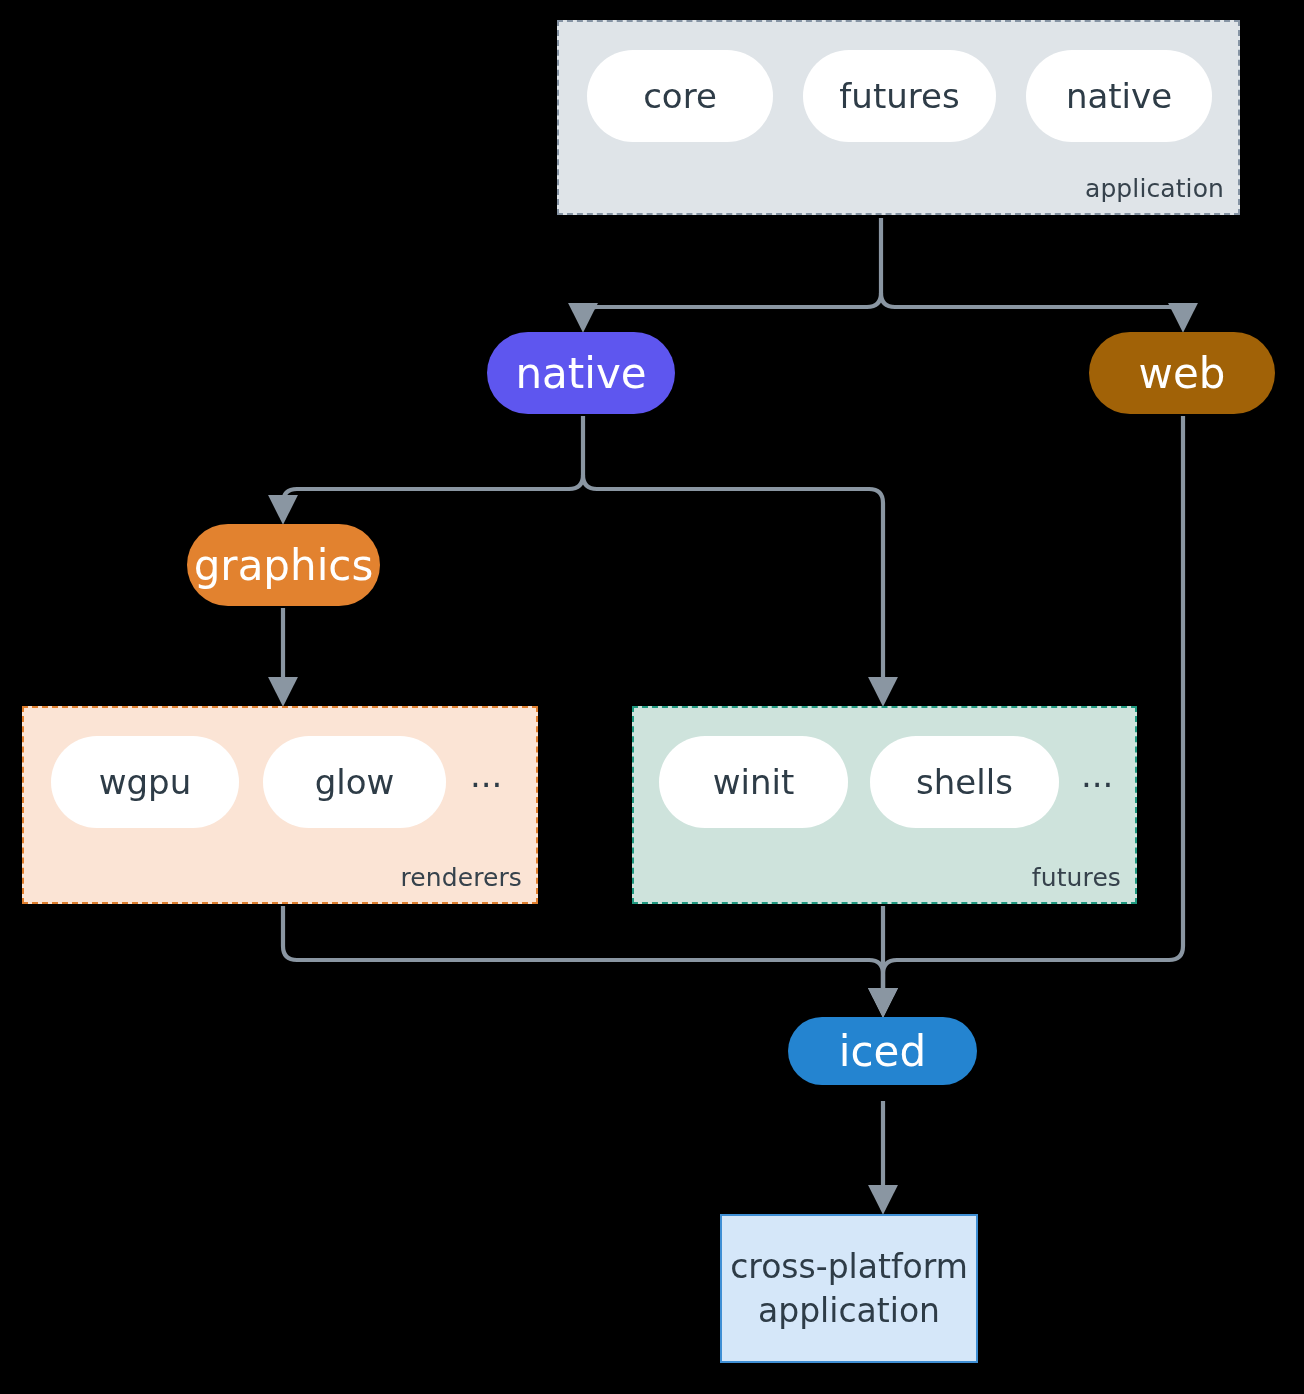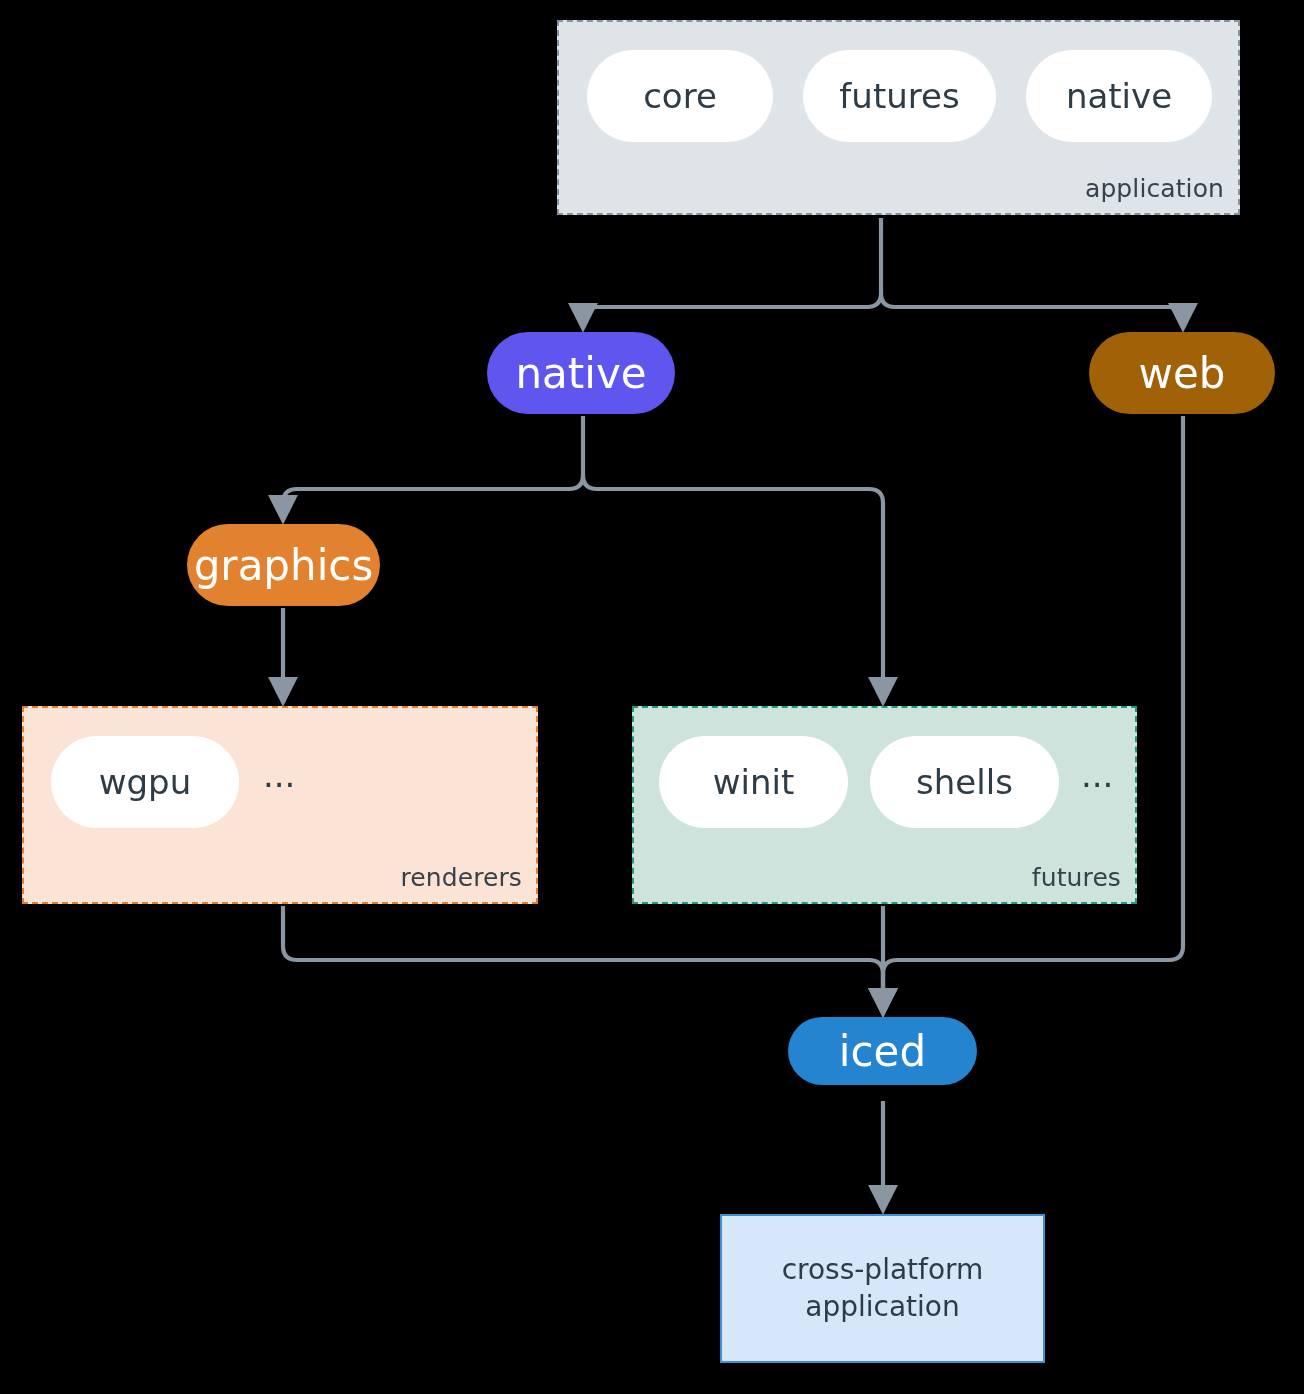--- a/index.html
+++ b/index.html
@@ -96,30 +96,30 @@
   }
   .node-native{ left:487px; top:332px; width:188px; height:82px; background:#5e56ef; }
   .node-web   { left:1089px; top:332px; width:186px; height:82px; background:#a16207; }
   .node-graphics{ left:187px; top:524px; width:193px; height:82px; background:#e2822f; }
   .node-iced  { left:788px; top:1017px; width:189px; height:68px; background:#2484d0; }
 
   
   .rect-node{
     position:absolute;
     left:720px; top:1214px;
-    width:325px; height:149px;
+    width:258px; height:149px;
     background:#d5e7f9;
     border:2.5px solid #3f8fd4;
     box-sizing:border-box;
     display:flex;
     flex-direction:column;
     align-items:center;
     justify-content:center;
     color:#2e3c47;
-    font-size:28px;
+    font-size:33px;
     line-height:1.32;
   }
 </style>
 </head>
 <body>
 
 <div id="stage">
 
   <svg id="edges" viewBox="0 0 1304 1394" width="1304" height="1394" xmlns="http://www.w3.org/2000/svg">
     <defs>
@@ -154,20 +154,21 @@
       <div class="wpill" style="width:186px;">core</div>
       <div class="wpill" style="width:193px;">futures</div>
       <div class="wpill" style="width:186px;">native</div>
     </div>
     <div class="cluster-label">application</div>
   </div>
 
   <div class="cluster cluster-renderers">
     <div class="pill-row" style="left:27px; top:28px; gap:24px;">
       <div class="wpill" style="width:188px;">wgpu</div>
+      <div class="wpill" style="width:183px;">glow</div>
       <div class="ellipsis">...</div>
     </div>
     <div class="cluster-label">renderers</div>
   </div>
 
   <div class="cluster cluster-shells">
     <div class="pill-row" style="left:25px; top:28px; gap:22px;">
       <div class="wpill" style="width:189px;">winit</div>
       <div class="wpill" style="width:189px;">shells</div>
       <div class="ellipsis">...</div>

